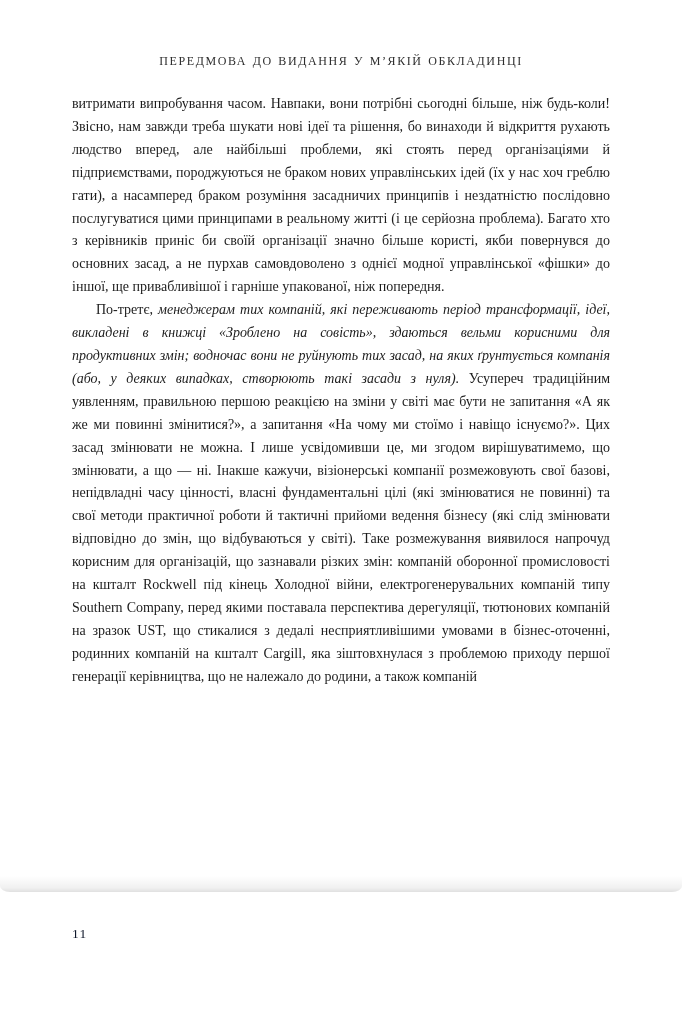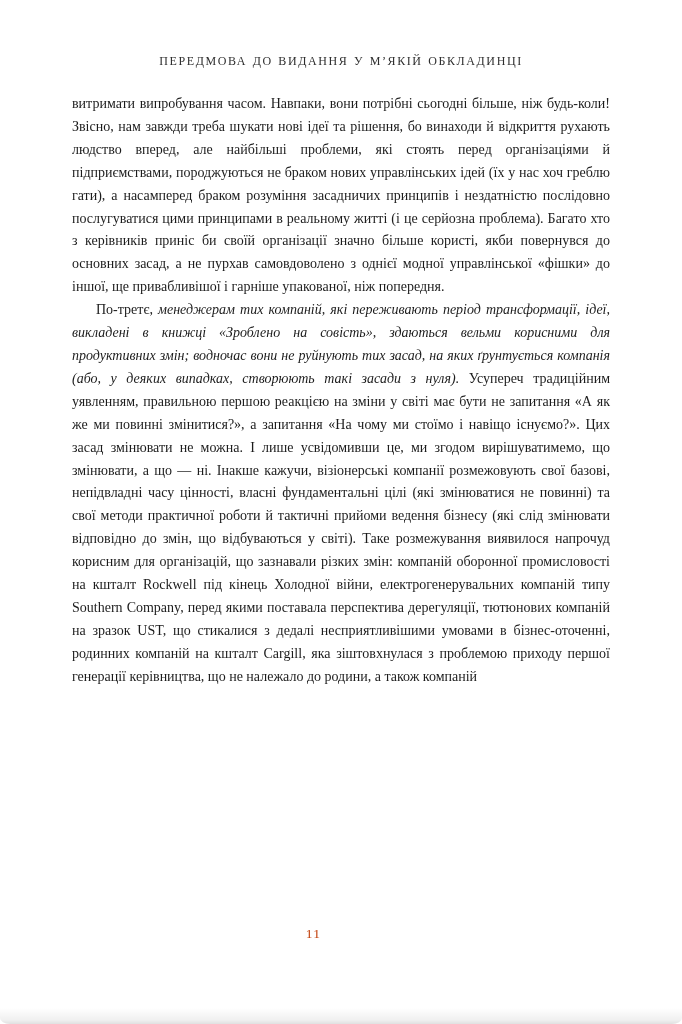--- a/index.html
+++ b/index.html
@@ -10,21 +10,21 @@
   body {
     width: 682px;
     height: 1024px;
     overflow: hidden;
     font-family: "Liberation Serif", "DejaVu Serif", serif;
     color: #1c1c1c;
   }
   .page {
     position: relative;
     width: 682px;
-    height: 1024px;
+    height: 892px;
     box-sizing: border-box;
     background: #ffffff;
     padding: 54px 72px 7px 72px;
   }
   .running-head {
     text-align: center;
     font-size: 12px;
     letter-spacing: 1.6px;
     font-weight: 500;
     color: #2e2e2e;
@@ -46,25 +46,25 @@
     text-indent: 24px;
   }
   .body-text em {
     font-style: italic;
   }
   .page-number {
     position: absolute;
     left: 72px;
     right: 72px;
     top: 926px;
-    text-align: center;
+    text-align: left;
     padding-right: 55px;
     font-size: 13.5px;
     letter-spacing: 1.2px;
-    color: #c2410c;
+    color: #0f172a;
   }
   .page-edge {
     position: absolute;
     left: 0;
     right: 0;
     bottom: 0;
     height: 16px;
     background: linear-gradient(to bottom, rgba(255,255,255,0) 0%, rgba(0,0,0,0.06) 75%, rgba(0,0,0,0.12) 100%);
     border-bottom-left-radius: 10px 6px;
     border-bottom-right-radius: 10px 6px;

